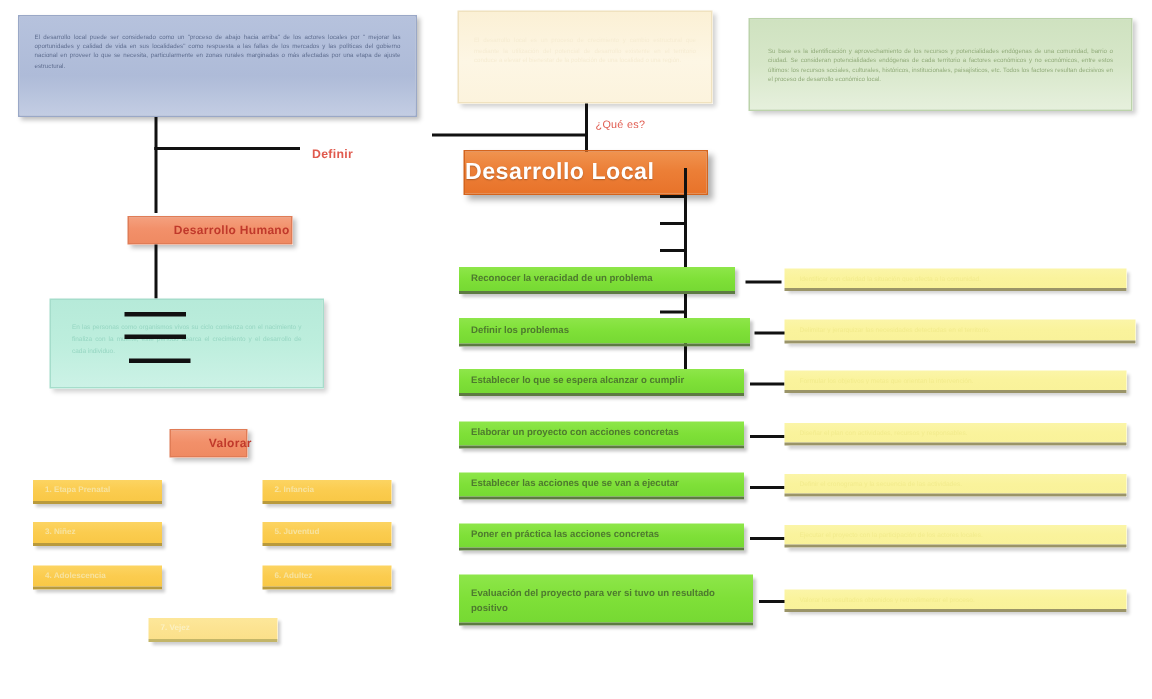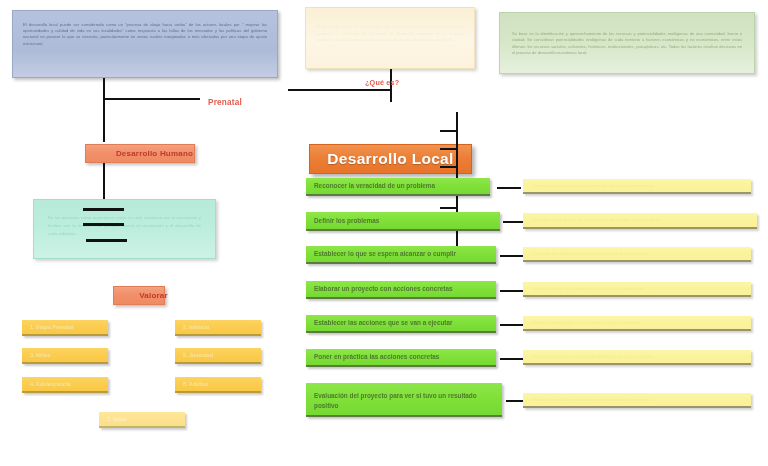--- a/index.html
+++ b/index.html
@@ -83,21 +83,21 @@
     font-size:8px;
     letter-spacing:.2px;
     padding-left:29px;
   }
 
   
   .title-box{
     background:linear-gradient(180deg,#f0934f 0%,#ec7f37 45%,#e8732a 100%);
     border:1px solid #d4641d;
     box-shadow:3px 3px 4px rgba(0,0,0,0.3);
-    display:flex;align-items:center;justify-content:center;margin-top:44px;
+    display:flex;align-items:center;justify-content:flex-start;
   }
   .title-box span{
     color:#ffffff;
     font-weight:bold;
     font-size:15.5px;
     letter-spacing:.3px;
     text-shadow:0 1px 1px rgba(0,0,0,0.25);
   }
 
   
@@ -162,24 +162,25 @@
   .label-red{
     position:absolute;
     color:#e05a4e;
     font-weight:bold;
     font-size:8.2px;
     letter-spacing:.2px;
   }
   .label-q{
     position:absolute;
     color:#e05a4e;
-    font-weight:bold;
+    font-weight:normal;
     font-size:7.2px;
     letter-spacing:.2px;
     filter:blur(.2px);
+    margin-left:32px;
   }
 </style>
 </head>
 <body>
 
 <div class="canvas">
 
   <div class="box blue-panel" style="left:12px;top:10px;width:266px;height:68px;">
     <div class="ptext">El desarrollo local puede ser considerado como un "proceso de abajo hacia arriba" de los actores locales por " mejorar las oportunidades y calidad de vida en sus localidades" como respuesta a las fallas de los mercados y las políticas del gobierno nacional en proveer lo que se necesita, particularmente en zonas rurales marginadas o más afectadas por una etapa de ajuste estructural.</div>
   </div>
@@ -189,21 +190,21 @@
   </div>
 
   <div class="box green-panel" style="left:499px;top:12px;width:256px;height:62px;">
     <div class="ptext">Su base es la identificación y aprovechamiento de los recursos y potencialidades endógenas de una comunidad, barrio o ciudad. Se consideran potencialidades endógenas de cada territorio a factores económicos y no económicos, entre estos últimos: los recursos sociales, culturales, históricos, institucionales, paisajísticos, etc. Todos los factores resultan decisivos en el proceso de desarrollo económico local.</div>
   </div>
 
   <div class="vline" style="left:103px;top:78px;height:22px;"></div>
   <div class="hline" style="left:103px;top:98px;width:97px;"></div>
   <div class="vline" style="left:103px;top:98px;height:44px;"></div>
 
-  <div class="label-red" style="left:208px;top:98px;">Prenatal</div>
+  <div class="label-red" style="left:208px;top:98px;">Definir</div>
 
   <div class="box chip" style="left:85px;top:144px;width:110px;height:19px;">
     <span>Desarrollo Humano</span>
   </div>
 
   <div class="vline" style="left:103px;top:163px;height:36px;"></div>
 
   <div class="box teal-panel" style="left:33px;top:199px;width:183px;height:60px;">
     <div class="ptext">En las personas como organismos vivos su ciclo comienza con el nacimiento y finaliza con la muerte, este período abarca el crecimiento y el desarrollo de cada individuo.</div>
   </div>

